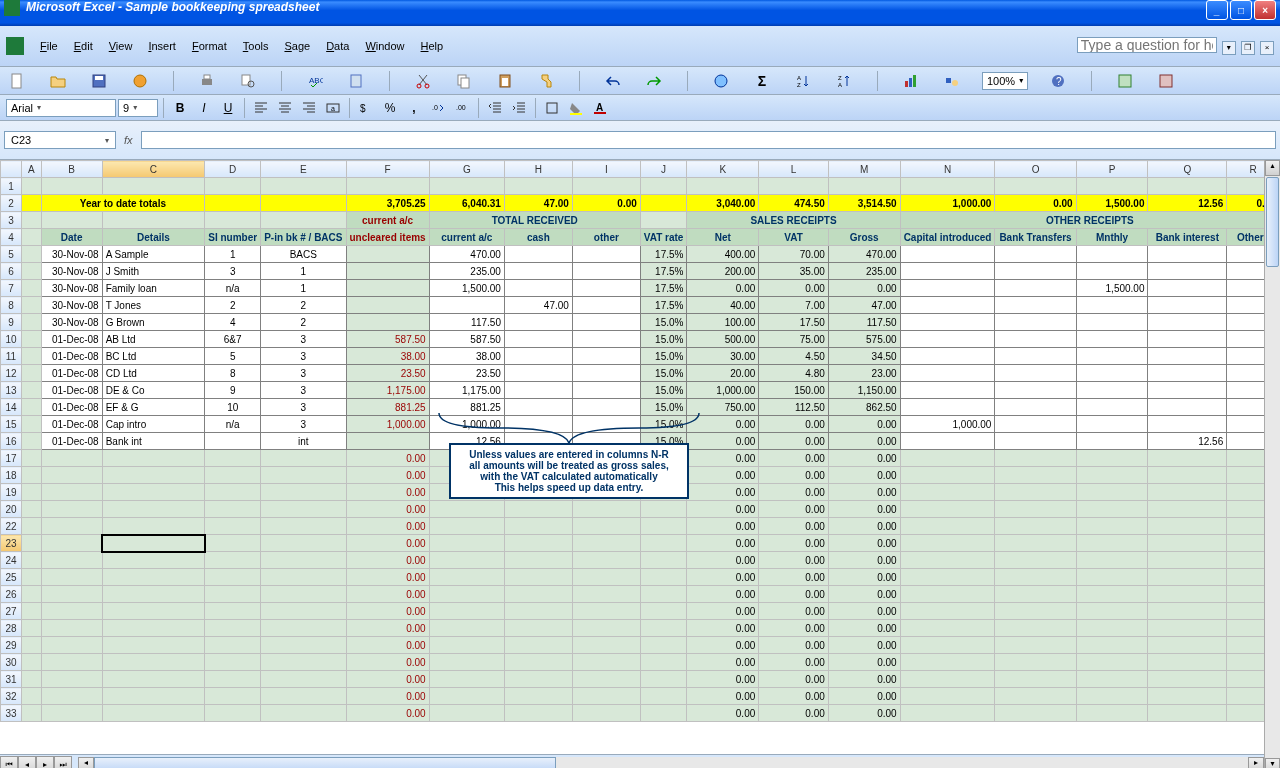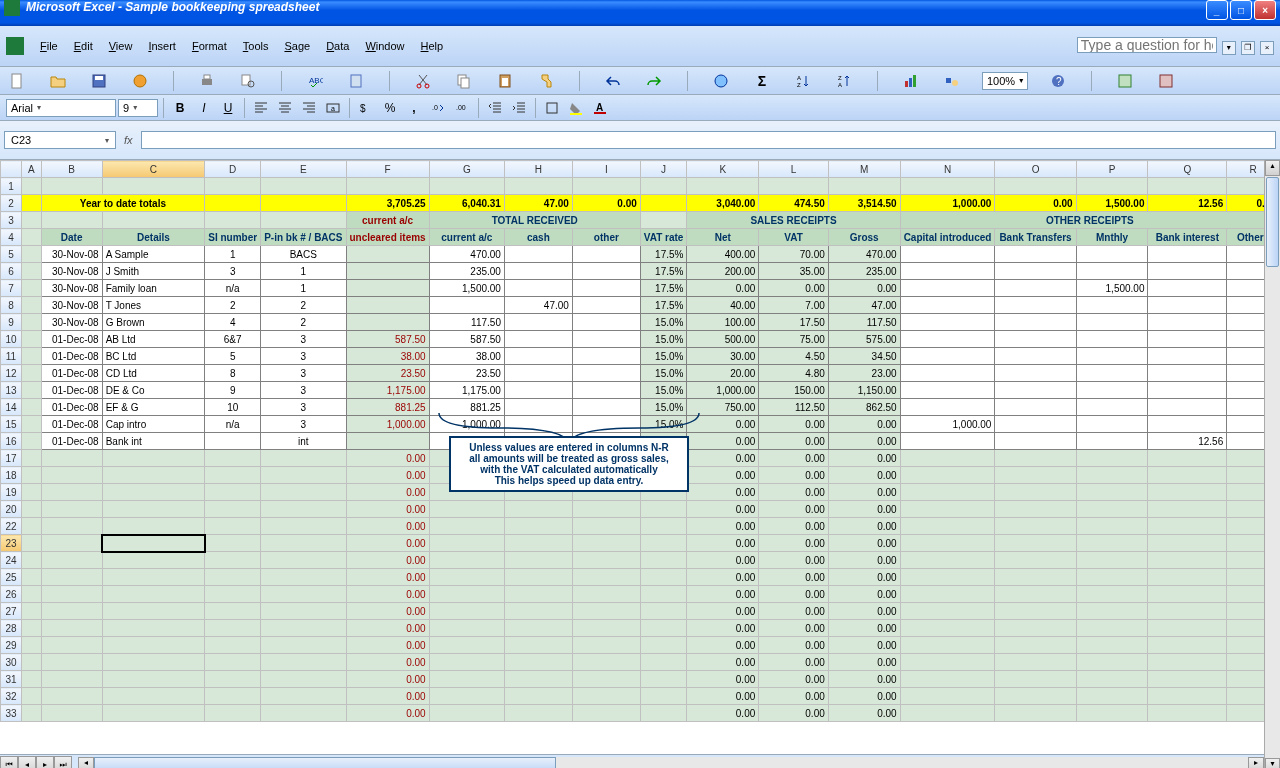--- a/index.html
+++ b/index.html
@@ -1065,21 +1065,21 @@
           <td class="bordered"></td>
           <td class="bordered"></td>
           <td class="bordered"></td>
         </tr>
       </tbody>
     </table>
 
   <svg style="position:absolute;left:434px;top:248px" width="270" height="40">
     <path d="M5 5 Q5 20 65 20 Q130 20 135 35 Q140 20 205 20 Q265 20 265 5" fill="none" stroke="#003366" stroke-width="1.5"></path>
   </svg>
-  <div class="note-box" style="left:449px;top:276px;width:240px">
+  <div class="note-box" style="left:449px;top:283px;width:240px">
     <div>Unless values are entered in columns N-R</div>
     <div>all amounts will be treated as gross sales,</div>
     <div>with the VAT calculated automatically</div>
     <div>This helps speed up data entry.</div>
   </div>
 
   <div class="scroll-v">
     <div class="btn">▴</div>
     <div class="thumb"></div>
     <div class="btn" style="position:absolute;bottom:0;left:0;right:0">▾</div>

